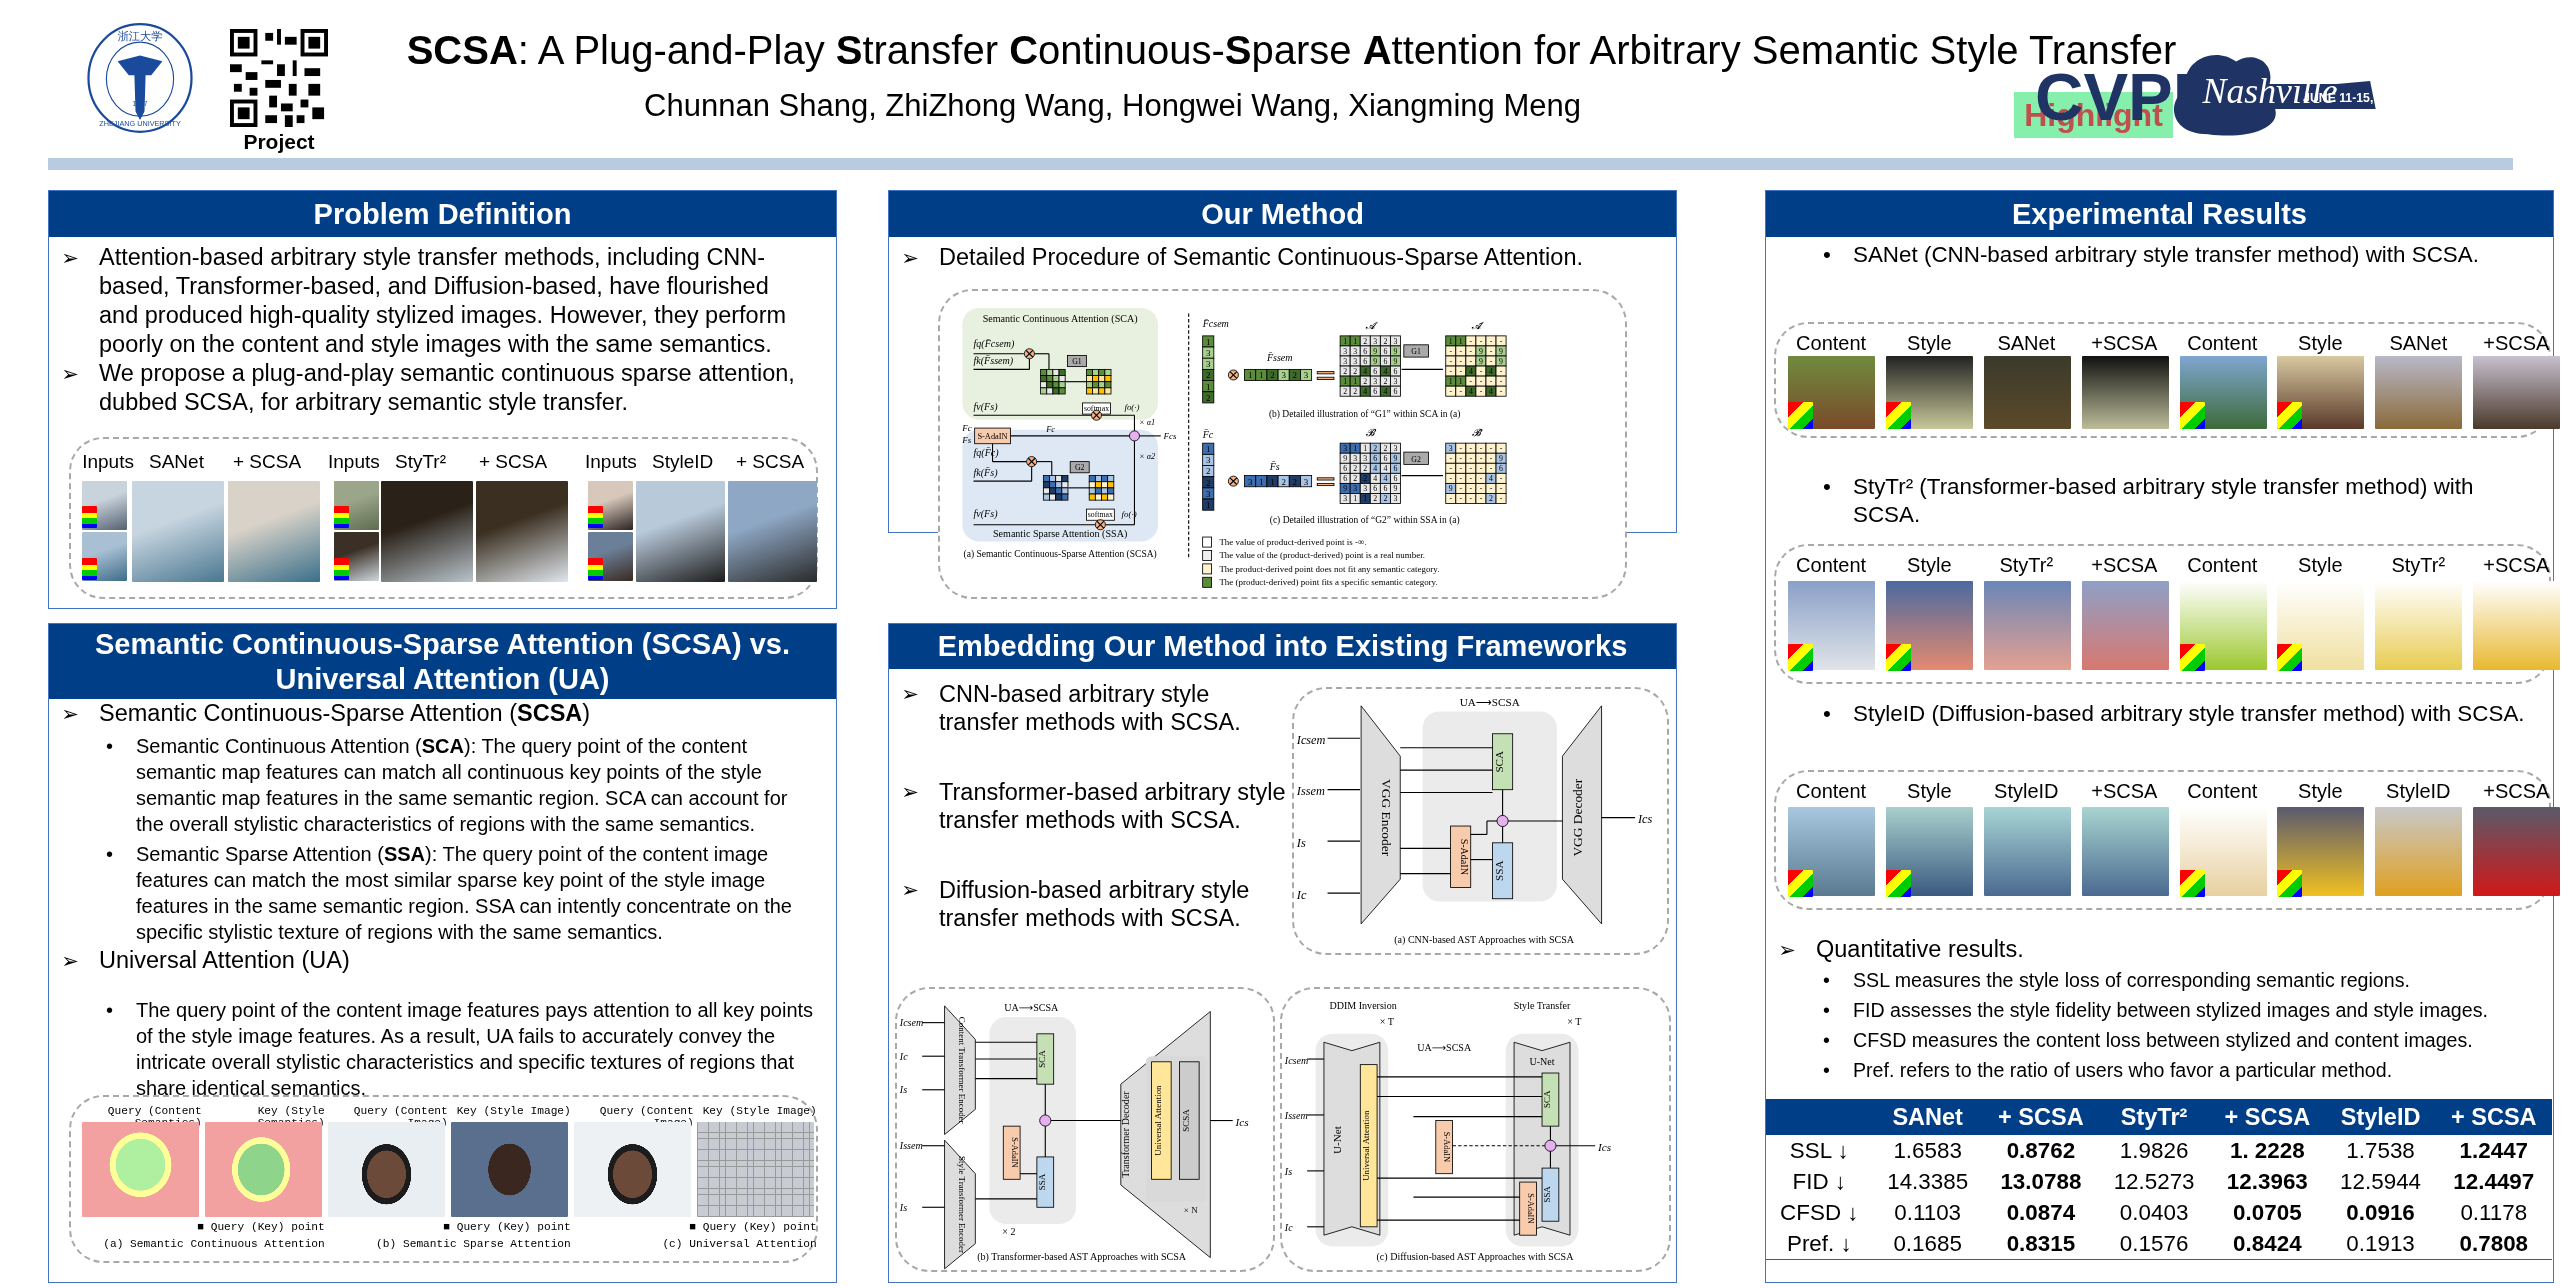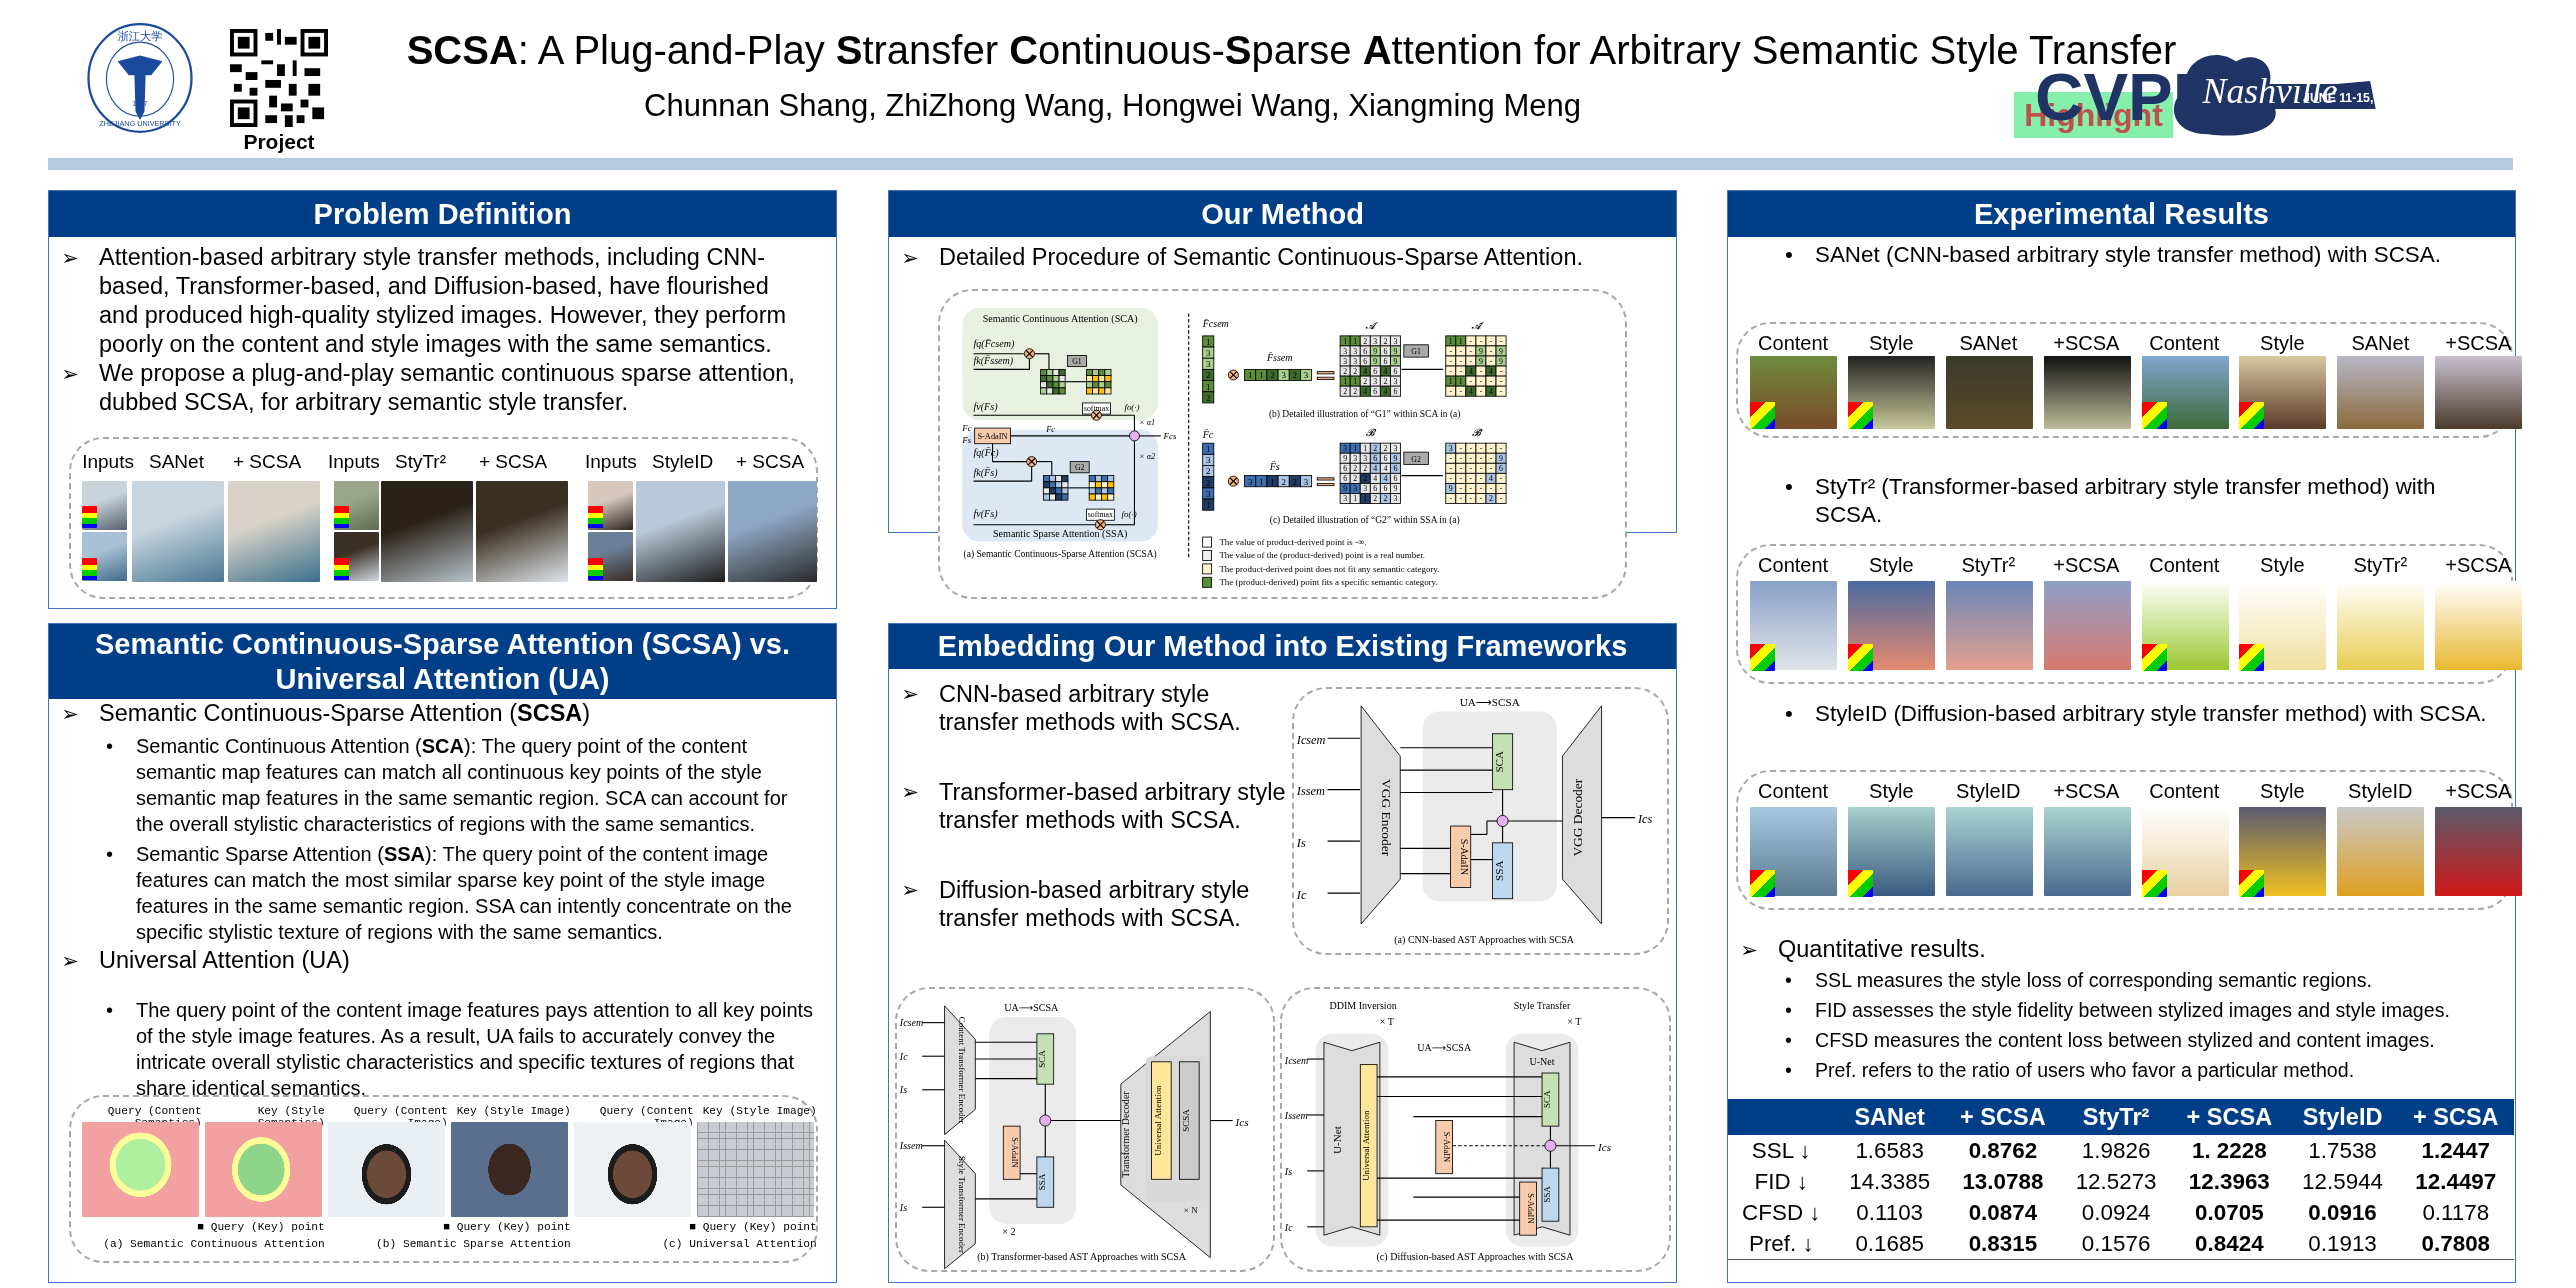--- a/index.html
+++ b/index.html
@@ -808,21 +808,21 @@
         <line x1="480" y1="245" x2="480" y2="270" stroke="#000" stroke-width="2" stroke-dasharray="none"></line>
         <line x1="480" y1="320" x2="480" y2="290" stroke="#000" stroke-width="2" stroke-dasharray="none"></line>
         <line x1="305" y1="280" x2="470" y2="280" stroke="#000" stroke-width="2" stroke-dasharray="6 4"></line>
         <line x1="490" y1="280" x2="560" y2="280" stroke="#000" stroke-width="2" stroke-dasharray="none"></line>
         <text x="565" y="290" font-family="Liberation Serif, serif" font-size="20" text-anchor="start" font-style="italic" transform="">Ics</text>
         <text x="345" y="485" font-family="Liberation Serif, serif" font-size="18" text-anchor="middle" font-style="normal" transform="">(c) Diffusion-based AST Approaches with SCSA</text>
       </svg>
   </div>
 </div>
 
-<div class="panel" style="left:1727px;top:190px;width:789px;height:1093px">
+<div class="panel" style="left:1765px;top:190px;width:789px;height:1093px">
   <div class="panel-head" style="height:46px;line-height:46px">Experimental Results</div>
   <div class="sb" style="font-size:22.4px;line-height:29px;margin-top:3.4px">SANet (CNN-based arbitrary style transfer method) with SCSA.</div>
   <div class="dash qual" style="left:7.8px;top:131px;width:777px;height:116px">
       <div class="qlabels" style="position: absolute; left: 0px; top: 7.8px; width: 100%; height: 24.6px;">
         <div style="position:absolute;left:7.8px;top:0;width:95px;text-align:center;font-size:20px">Content</div>
         <div style="position:absolute;left:106px;top:0;width:95px;text-align:center;font-size:20px">Style</div>
         <div style="position:absolute;left:203px;top:0;width:95px;text-align:center;font-size:20px">SANet</div>
         <div style="position:absolute;left:301px;top:0;width:95px;text-align:center;font-size:20px">+SCSA</div>
         <div style="position:absolute;left:399px;top:0;width:95px;text-align:center;font-size:20px">Content</div>
         <div style="position:absolute;left:497px;top:0;width:95px;text-align:center;font-size:20px">Style</div>
@@ -934,21 +934,21 @@
             <td class="b">13.0788</td>
             <td class="">12.5273</td>
             <td class="b">12.3963</td>
             <td class="">12.5944</td>
             <td class="b">12.4497</td>
           </tr>
           <tr>
             <td>CFSD ↓</td>
             <td class="">0.1103</td>
             <td class="b">0.0874</td>
-            <td class="">0.0924</td>
+            <td class="">0.0403</td>
             <td class="b">0.0705</td>
             <td class="b">0.0916</td>
             <td class="">0.1178</td>
           </tr>
           <tr>
             <td>Pref. ↓</td>
             <td class="">0.1685</td>
             <td class="b">0.8315</td>
             <td class="">0.1576</td>
             <td class="b">0.8424</td>

